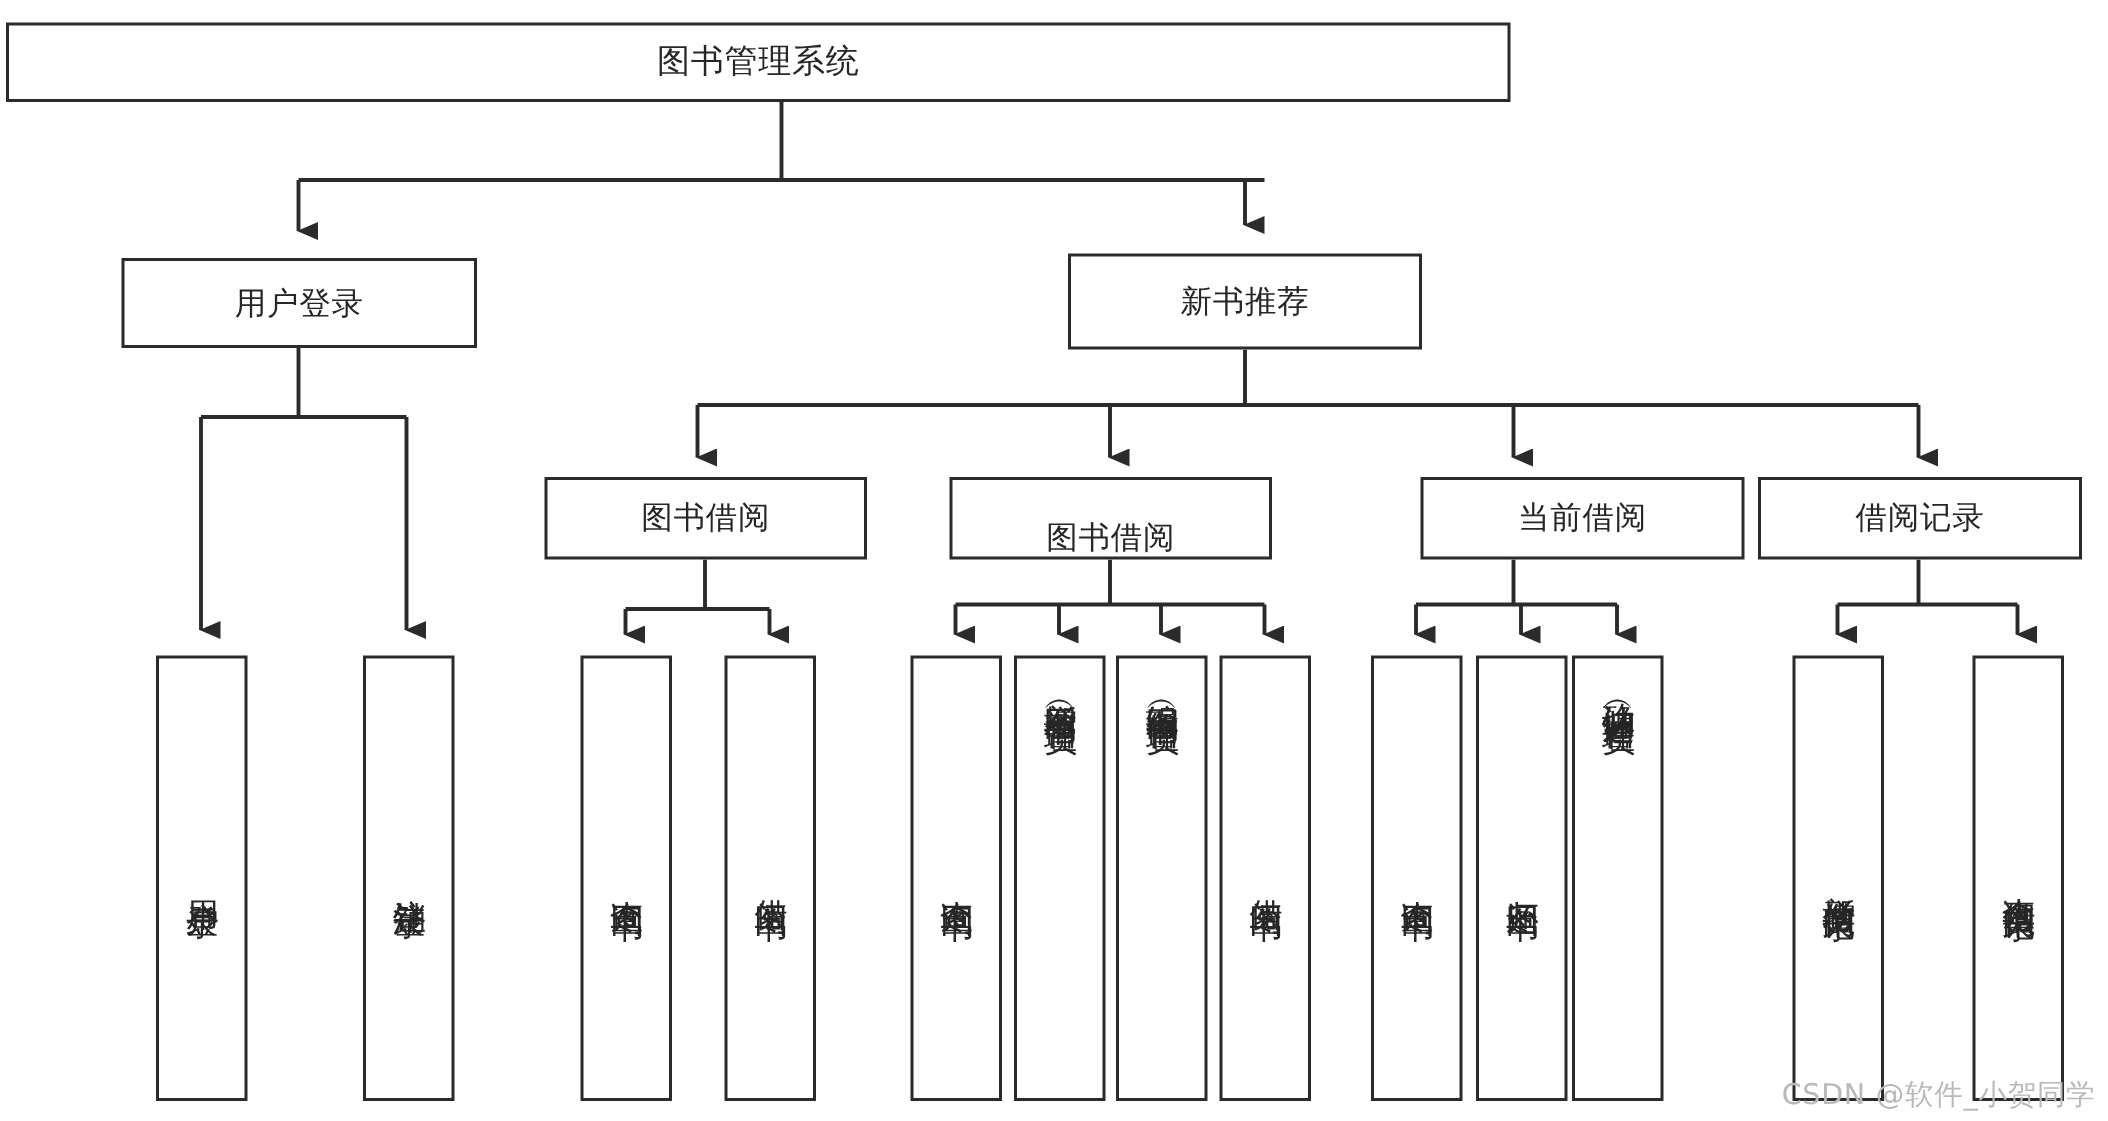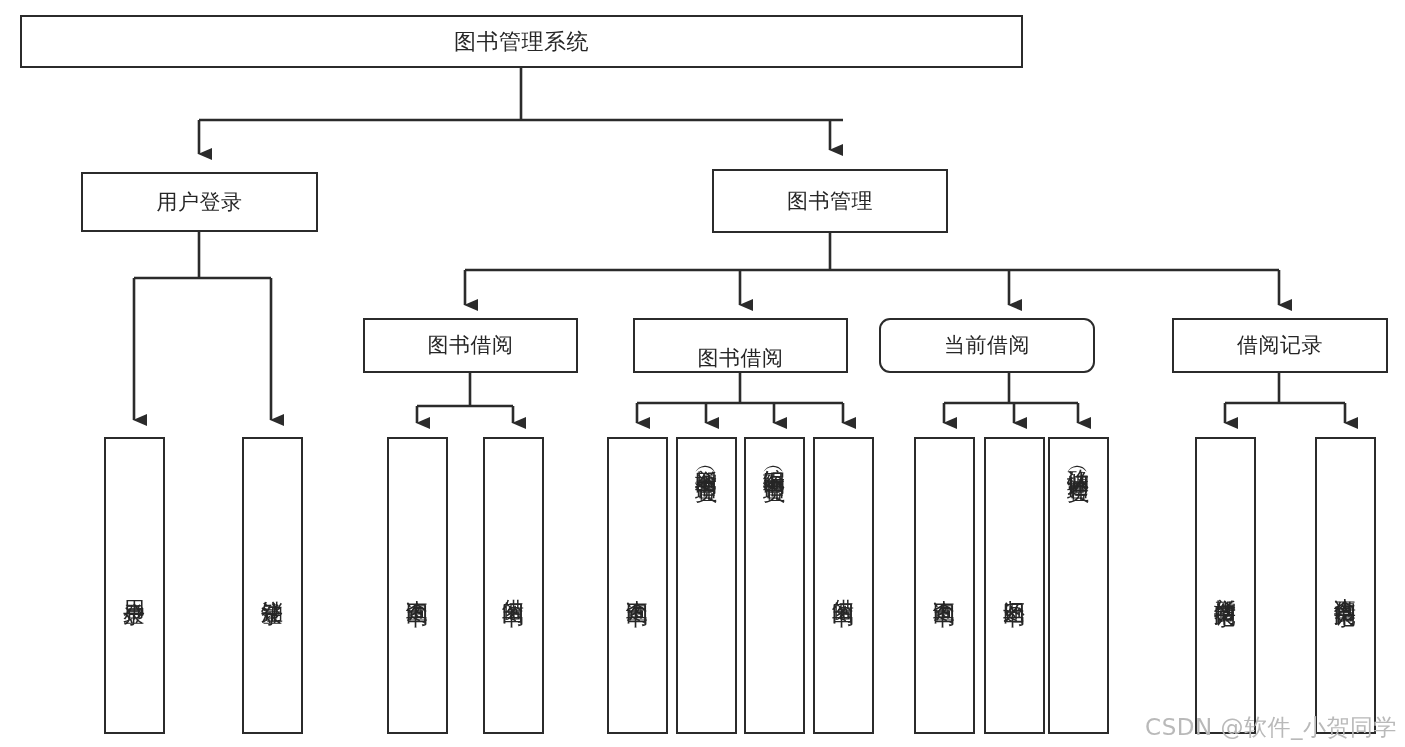--- a/index.html
+++ b/index.html
@@ -71,21 +71,21 @@
   
   .node.vert.center-text {
     align-items: center;
     padding-top: 0;
   }
   
   #watermark {
     position: absolute;
     right: 8px;
     bottom: 4px;
-    font-size: 23px;
+    font-size: 19px;
     color: #b9b9b9;
     letter-spacing: 0.5px;
     white-space: nowrap;
     pointer-events: none;
     font-family: "DejaVu Sans", "Liberation Sans", sans-serif;
   }
 </style>
 </head>
 <body>
 
@@ -136,41 +136,41 @@
       <path d="M 1014 403 L 1014 423" marker-end="url(#arrow)"></path>
       <path d="M 1078 403 L 1078 423" marker-end="url(#arrow)"></path>
 
       <path d="M 1279 373 L 1279 403"></path>
       <path d="M 1225 403 L 1345 403"></path>
       <path d="M 1225 403 L 1225 423" marker-end="url(#arrow)"></path>
       <path d="M 1345 403 L 1345 423" marker-end="url(#arrow)"></path>
     </g>
   </svg>
 
-  <div class="node horiz root" style="left:20px; top:15px; width:1003px; height:53px;">
+  <div class="node horiz root" style="left:4px; top:15px; width:1003px; height:53px;">
     <span class="node-label">图书管理系统</span>
   </div>
 
   <div class="node horiz" style="left:81px; top:172px; width:237px; height:60px;">
     <span class="node-label">用户登录</span>
   </div>
 
   <div class="node horiz" style="left:712px; top:169px; width:236px; height:64px;">
-    <span class="node-label">图书管理</span>
+    <span class="node-label">新书推荐</span>
   </div>
 
   <div class="node horiz" style="left:363px; top:318px; width:215px; height:55px;">
     <span class="node-label">图书借阅</span>
   </div>
 
   <div class="node horiz" style="left:633px; top:318px; width:215px; height:55px;align-items:flex-end;">
     <span class="node-label">图书借阅</span>
   </div>
 
-  <div class="node horiz" style="left:879px; top:318px; width:216px; height:55px;border-radius:11px;">
+  <div class="node horiz" style="left:947px; top:318px; width:216px; height:55px;">
     <span class="node-label">当前借阅</span>
   </div>
 
   <div class="node horiz" style="left:1172px; top:318px; width:216px; height:55px;text-align:center;">
     <span class="node-label">借阅记录</span>
   </div>
 
   <div class="node vert center-text" style="left:104px; top:437px; width:61px; height:297px;">
     <span class="node-label">用户登录</span>
   </div>

